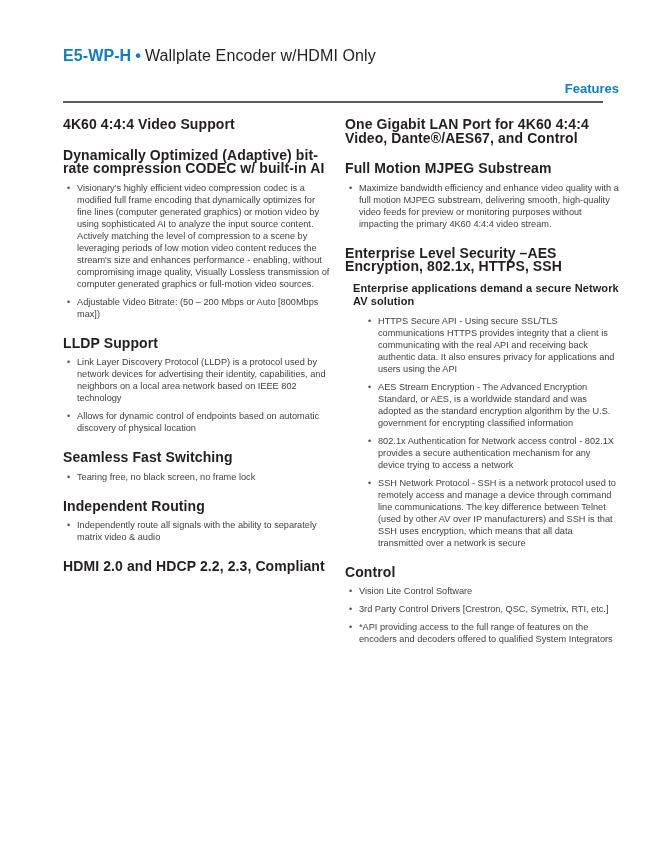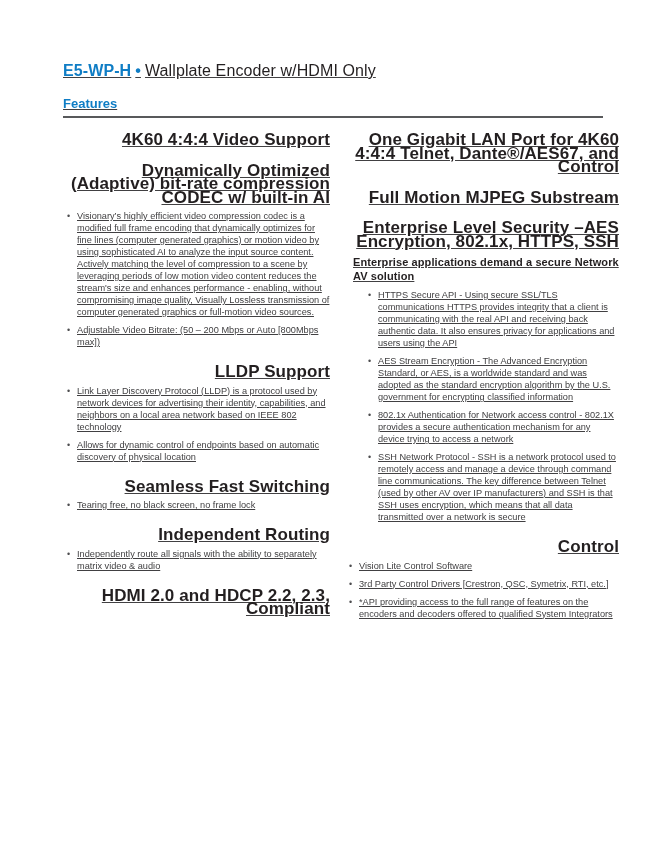--- a/index.html
+++ b/index.html
@@ -3,47 +3,47 @@
 <meta charset="utf-8">
 <style>
   * { margin:0; padding:0; box-sizing:border-box; }
   html,body { background:#ffffff; }
   body {
     width:657px; height:850px;
     font-family:"Liberation Sans","DejaVu Sans",sans-serif;
     color:#414042;
     overflow:hidden;
   }
-  .page { padding:61px 38px 0 63px;text-decoration:underline; }
+  .page { padding:46px 38px 0 63px; }
 
   
   .doc-title { font-size:16px; line-height:20px; letter-spacing:0.1px; }
   .doc-title .model { color:#0f7dc5; font-weight:bold; }
   .doc-title .sep   { color:#0f7dc5; font-weight:bold; padding:0 4px; }
   .doc-title .name  { color:#231f20; font-weight:500; }
   .features-heading {
     margin-top:15px;
-    color:#0f7dc5; font-weight:bold; font-size:13px; line-height:15px;
+    color:#0f7dc5; font-weight:bold; font-size:13px; line-height:15px;text-align:right;
   }
   .rule {
     margin-top:5px; height:2px; width:540px;
     background:#58595b; border:none;
   }
 
   
   .columns { display:flex; margin-top:15px; }
   .col-left  { width:267px; margin-right:15px; flex:none; }
   .col-right { width:274px; flex:none; }
 
   
   section { margin-top:17px; }
   section:first-child { margin-top:0; }
   h3 {
-    color:#231f20; font-size:17px; font-weight:bold;
-    line-height:13.5px; letter-spacing:0.1px;text-align:right;
+    color:#231f20; font-size:14px; font-weight:bold;
+    line-height:13.5px; letter-spacing:0.1px;
   }
   h4 {
     color:#231f20; font-size:11px; font-weight:bold;
     line-height:13.5px; letter-spacing:0.1px;
     margin:8px 0 0 8px;
   }
   ul { list-style:none; margin:4px 0 0 1px; }
   .sub ul { margin-left:20px; }
   li {
     position:relative;
@@ -109,25 +109,28 @@
 
       <section>
         <h3>HDMI 2.0 and HDCP 2.2, 2.3, Compliant</h3>
       </section>
 
     </div>
 
     <div class="col-right">
 
       <section>
-        <h3>One Gigabit LAN Port for 4K60 4:4:4  Telnet, Dante®/AES67, and Control</h3>
+        <h3>One Gigabit LAN Port for 4K60 4:4:4  Video, Dante®/AES67, and Control</h3>
       </section>
 
       <section>
         <h3>Full Motion MJPEG Substream</h3>
+        <ul>
+          <li>Maximize bandwidth efficiency and enhance video quality with a full motion MJPEG substream, delivering smooth, high-quality video feeds for preview or monitoring purposes without impacting the primary 4K60 4:4:4 video stream.</li>
+        </ul>
       </section>
 
       <section class="sub">
         <h3>Enterprise Level Security –AES Encryption, 802.1x, HTTPS, SSH</h3>
         <h4>Enterprise applications demand a secure Network AV solution</h4>
         <ul>
           <li>HTTPS Secure API - Using secure SSL/TLS communications HTTPS provides integrity that a client is communicating with the real API and receiving back authentic data. It also ensures privacy for applications and users using the API</li>
           <li>AES Stream Encryption - The Advanced Encryption Standard, or AES, is a worldwide standard and was adopted as the standard encryption algorithm by the U.S. government for encrypting classified information</li>
           <li>802.1x Authentication for Network access control - 802.1X provides a secure authentication mechanism for any device trying to access a network</li>
           <li>SSH Network Protocol - SSH is a network protocol used to remotely access and manage a device through command line communications. The key difference between Telnet (used by other AV over IP manufacturers) and SSH is that SSH uses encryption, which means that all data transmitted over a network is secure</li>

